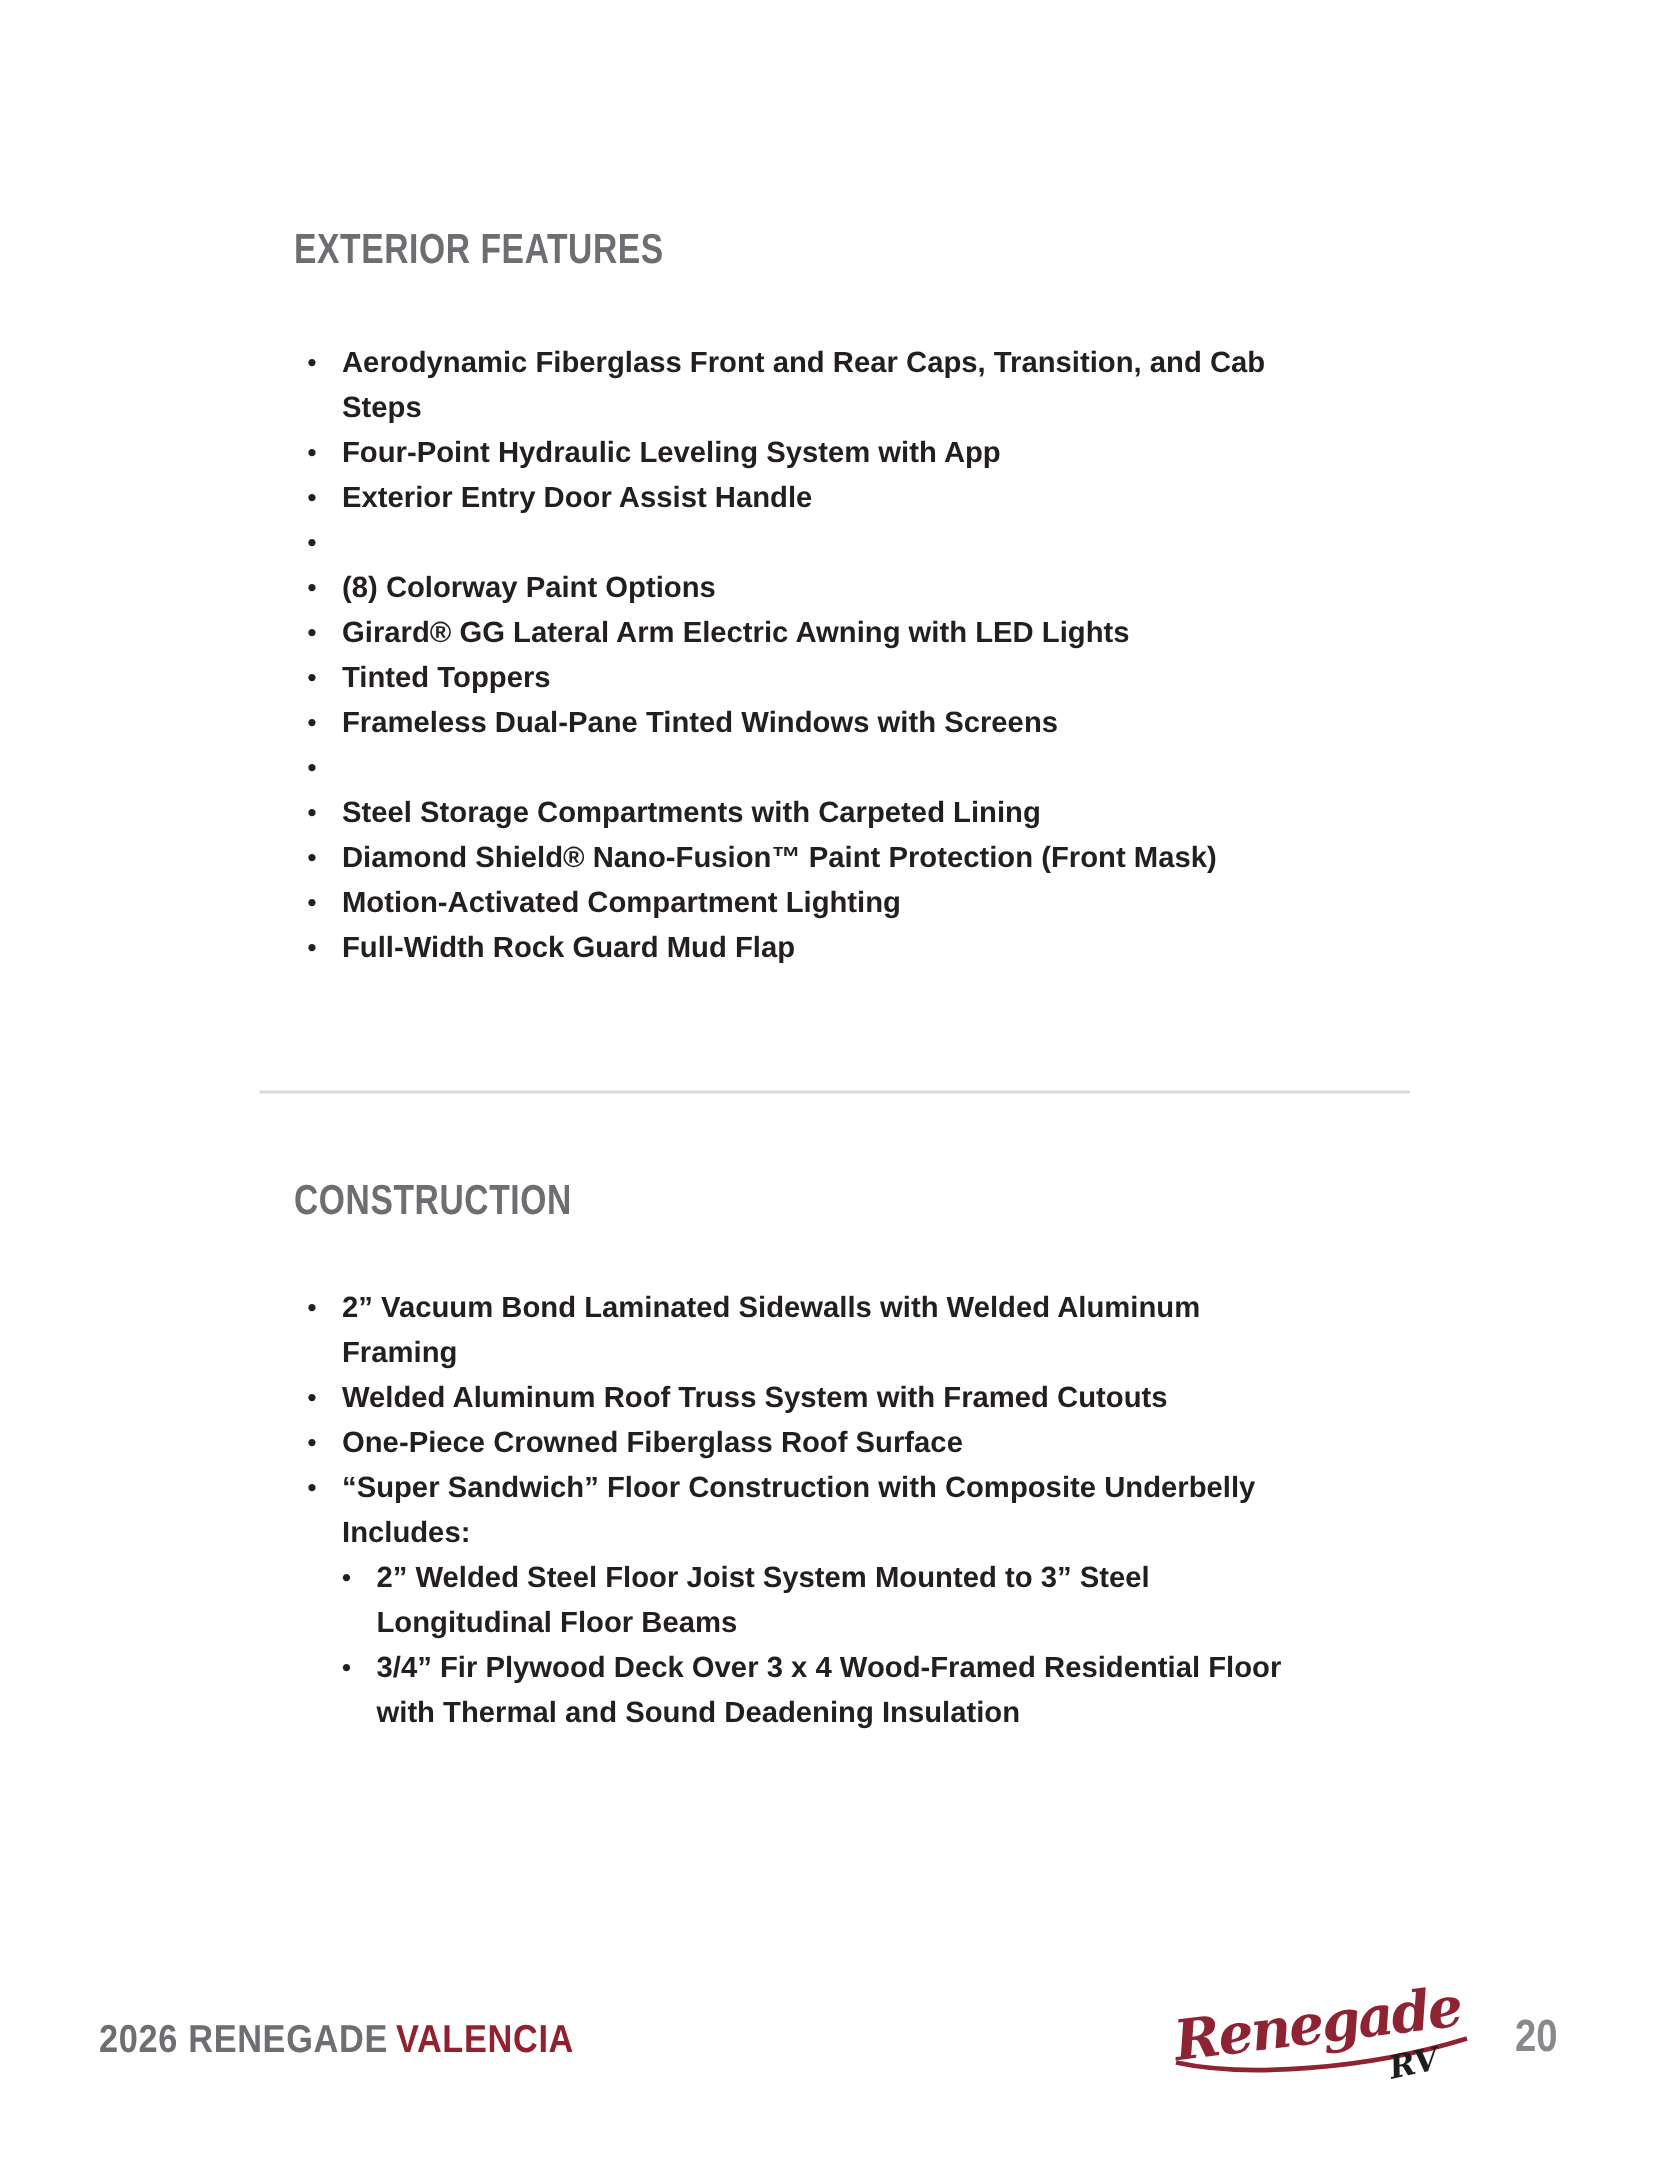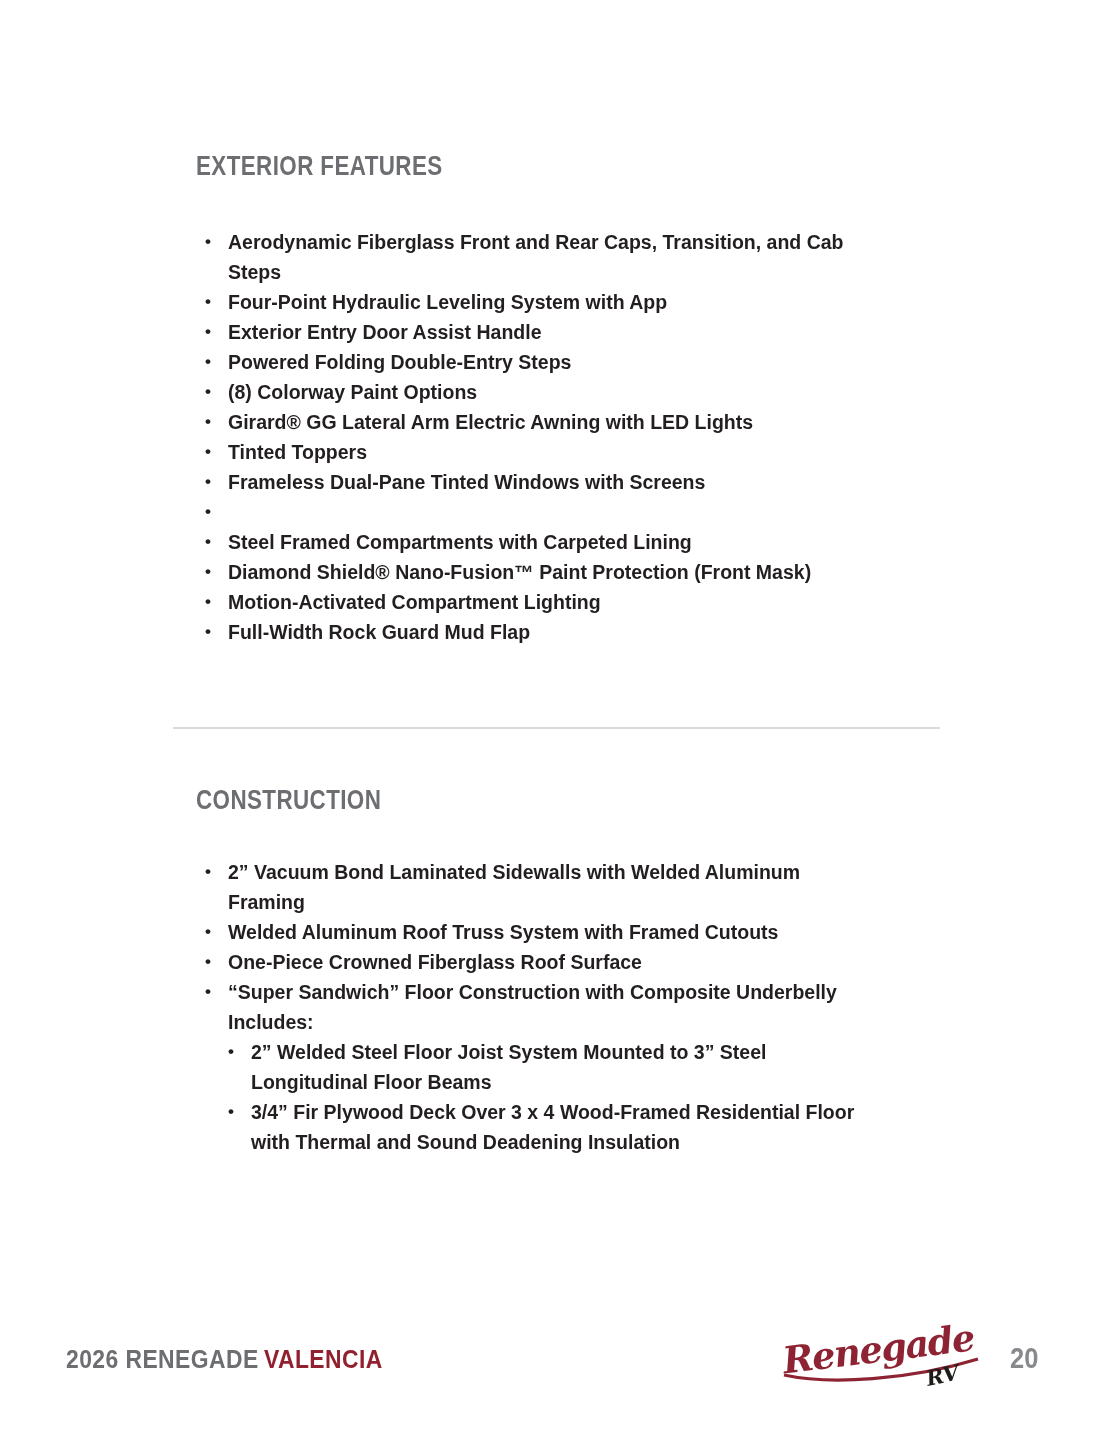--- a/index.html
+++ b/index.html
@@ -113,21 +113,20 @@
     <li class="feature-item">
       <span class="bullet">•</span>
       <span class="feature-text">Four-Point Hydraulic Leveling System with App</span>
     </li>
     <li class="feature-item">
       <span class="bullet">•</span>
       <span class="feature-text">Exterior Entry Door Assist Handle</span>
     </li>
     <li class="feature-item">
       <span class="bullet">•</span>
-      <span class="feature-text">Powered Folding Double-Entry Steps</span>
     </li>
     <li class="feature-item">
       <span class="bullet">•</span>
       <span class="feature-text">(8) Colorway Paint Options</span>
     </li>
     <li class="feature-item">
       <span class="bullet">•</span>
       <span class="feature-text">Girard® GG Lateral Arm Electric Awning with LED Lights</span>
     </li>
     <li class="feature-item">
@@ -136,21 +135,21 @@
     </li>
     <li class="feature-item">
       <span class="bullet">•</span>
       <span class="feature-text">Frameless Dual-Pane Tinted Windows with Screens</span>
     </li>
     <li class="feature-item">
       <span class="bullet">•</span>
     </li>
     <li class="feature-item">
       <span class="bullet">•</span>
-      <span class="feature-text">Steel Framed Compartments with Carpeted Lining</span>
+      <span class="feature-text">Steel Storage Compartments with Carpeted Lining</span>
     </li>
     <li class="feature-item">
       <span class="bullet">•</span>
       <span class="feature-text">Diamond Shield® Nano-Fusion™ Paint Protection (Front Mask)</span>
     </li>
     <li class="feature-item">
       <span class="bullet">•</span>
       <span class="feature-text">Motion-Activated Compartment Lighting</span>
     </li>
     <li class="feature-item">

